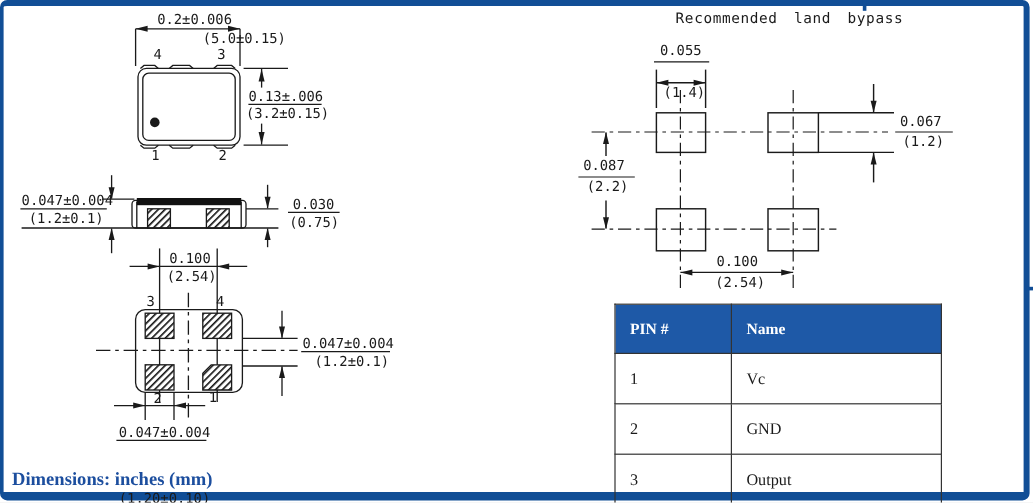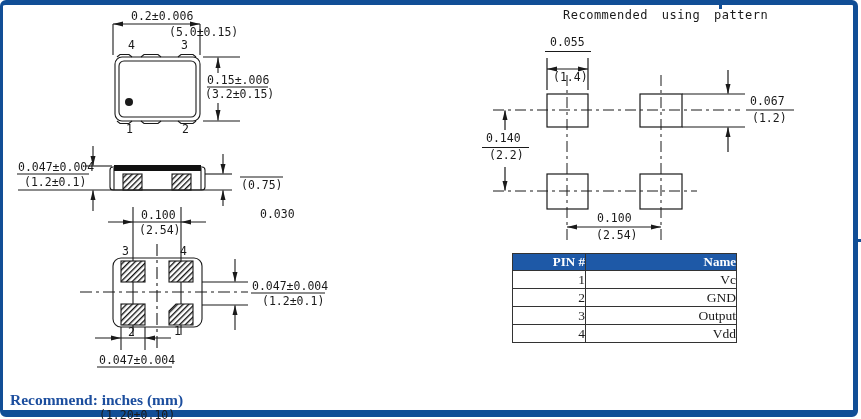--- a/index.html
+++ b/index.html
@@ -14,21 +14,21 @@
   .cad{position:absolute;font-family:"DejaVu Sans Mono",monospace;font-size:11.5px;
        line-height:12px;white-space:nowrap;color:#1a1a1a;}
   .lp-title{position:absolute;left:563px;top:8px;font-size:12px;letter-spacing:.5px;
             word-spacing:6px;white-space:nowrap;color:#1a1a1a;}
   .units{position:absolute;left:10px;top:391px;font-family:"Liberation Serif",serif;
          font-weight:bold;font-size:15.5px;color:#1C4E9E;white-space:nowrap;}
   .note{position:absolute;left:437px;top:355px;width:385px;font-family:"Liberation Serif",serif;
         font-size:17px;line-height:22px;color:#1a1a1a;}
   .pin-table{position:absolute;left:512px;top:253px;border-collapse:collapse;
              font-family:"Liberation Serif",serif;}
-  .pin-table th,.pin-table td{border:1px solid #333;text-align:right;padding:0;}
+  .pin-table th,.pin-table td{border:1px solid #333;text-align:left;padding:12px;}
   .pin-table th{background:#1E59A7;color:#ffffff;font-size:13px;font-weight:bold;
                 height:16px;}
   .pin-table td{font-size:13.5px;height:17px;}
   .col-pin{width:72px;}
   .col-name{width:150px;}
 </style>
 </head>
 <body>
 
 <div class="canvas">
@@ -168,47 +168,47 @@
       <polygon points="661,227 651,224.5 651,229.5" fill="#1a1a1a" stroke="none"></polygon>
     </g>
   </svg>
 
   <div class="cad" style="left:131px;top:10px;">0.2±0.006</div>
   <div class="cad" style="left:129px;top:26px;margin-left:40px;">(5.0±0.15)</div>
   <div class="cad" style="left:128px;top:39px;">4</div>
   <div class="cad" style="left:181px;top:39px;">3</div>
   <div class="cad" style="left:126px;top:123px;">1</div>
   <div class="cad" style="left:182px;top:123px;">2</div>
-  <div class="cad" style="left:207px;top:74px;">0.15±.006</div>
+  <div class="cad" style="left:207px;top:74px;">0.13±.006</div>
   <div class="cad" style="left:205px;top:88px;text-align:right;">(3.2±0.15)</div>
 
   <div class="cad" style="left:18px;top:161px;">0.047±0.004</div>
   <div class="cad" style="left:24px;top:176px;">(1.2±0.1)</div>
-  <div class="cad" style="left:260px;top:164px;margin-top:44px;">0.030</div>
+  <div class="cad" style="left:244px;top:164px;">0.030</div>
   <div class="cad" style="left:241px;top:179px;">(0.75)</div>
   <div class="cad" style="left:141px;top:209px;">0.100</div>
   <div class="cad" style="left:139px;top:224px;">(2.54)</div>
 
   <div class="cad" style="left:122px;top:245px;">3</div>
   <div class="cad" style="left:180px;top:245px;">4</div>
   <div class="cad" style="left:128px;top:326px;">2</div>
   <div class="cad" style="left:174px;top:325px;">1</div>
   <div class="cad" style="left:252px;top:280px;">0.047±0.004</div>
   <div class="cad" style="left:262px;top:295px;">(1.2±0.1)</div>
   <div class="cad" style="left:99px;top:354px;">0.047±0.004</div>
   <div class="cad" style="left:99px;top:369px;margin-top:40px;">(1.20±0.10)</div>
 
-  <div class="units">Recommend: inches (mm)</div>
-
-  <div class="lp-title">Recommended using pattern</div>
+  <div class="units">Dimensions: inches (mm)</div>
+
+  <div class="lp-title">Recommended land bypass</div>
   <div class="cad" style="left:550px;top:36px;">0.055</div>
   <div class="cad" style="left:553px;top:71px;">(1.4)</div>
   <div class="cad" style="left:750px;top:95px;">0.067</div>
   <div class="cad" style="left:752px;top:112px;">(1.2)</div>
-  <div class="cad" style="left:486px;top:132px;">0.140</div>
+  <div class="cad" style="left:486px;top:132px;">0.087</div>
   <div class="cad" style="left:489px;top:149px;">(2.2)</div>
   <div class="cad" style="left:597px;top:212px;">0.100</div>
   <div class="cad" style="left:596px;top:229px;">(2.54)</div>
 
   <table class="pin-table">
     <thead>
       <tr>
         <th class="col-pin">PIN #</th>
         <th class="col-name">Name</th>
       </tr>

